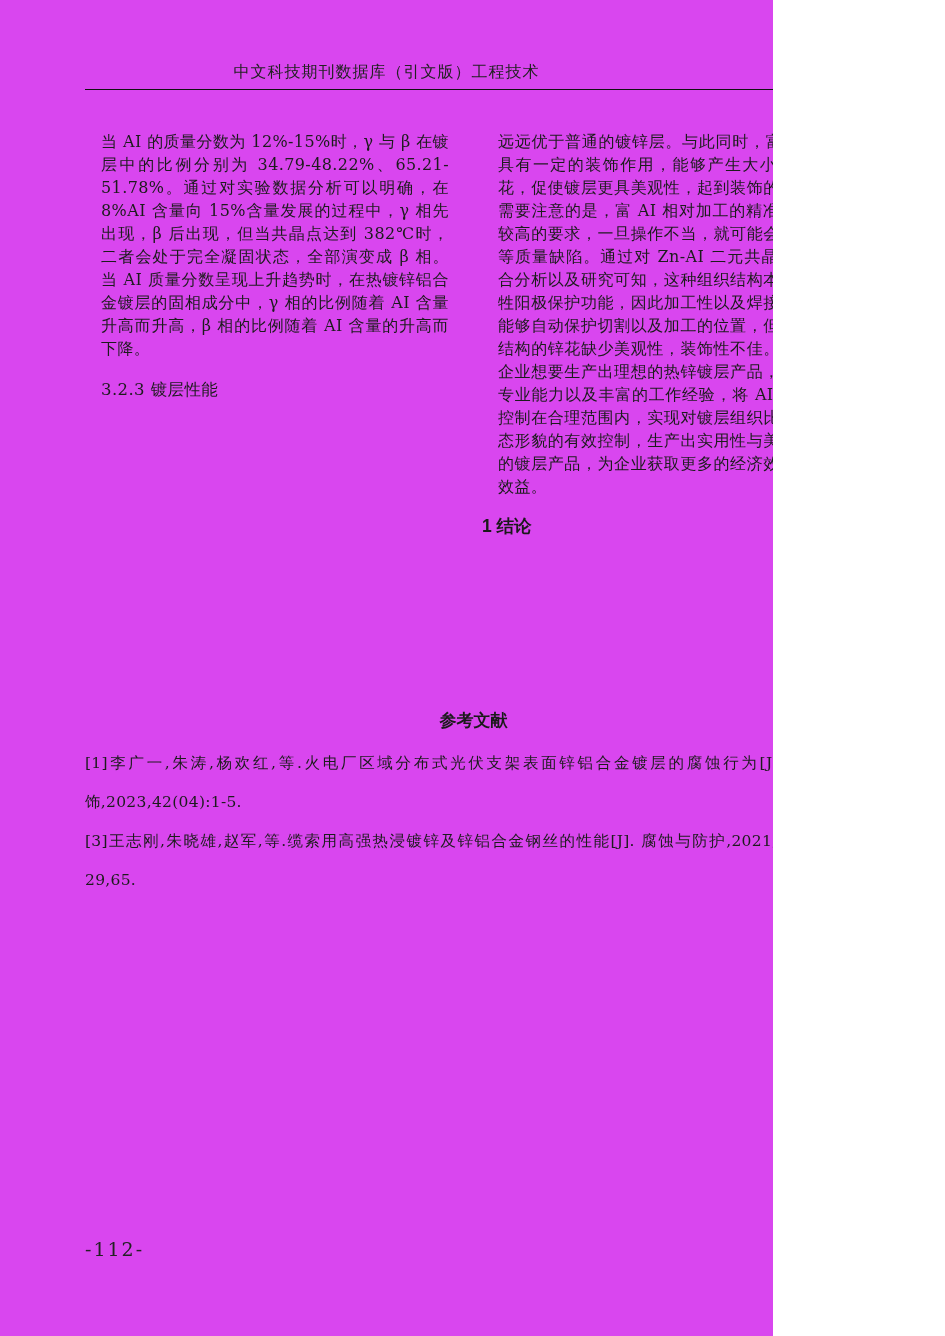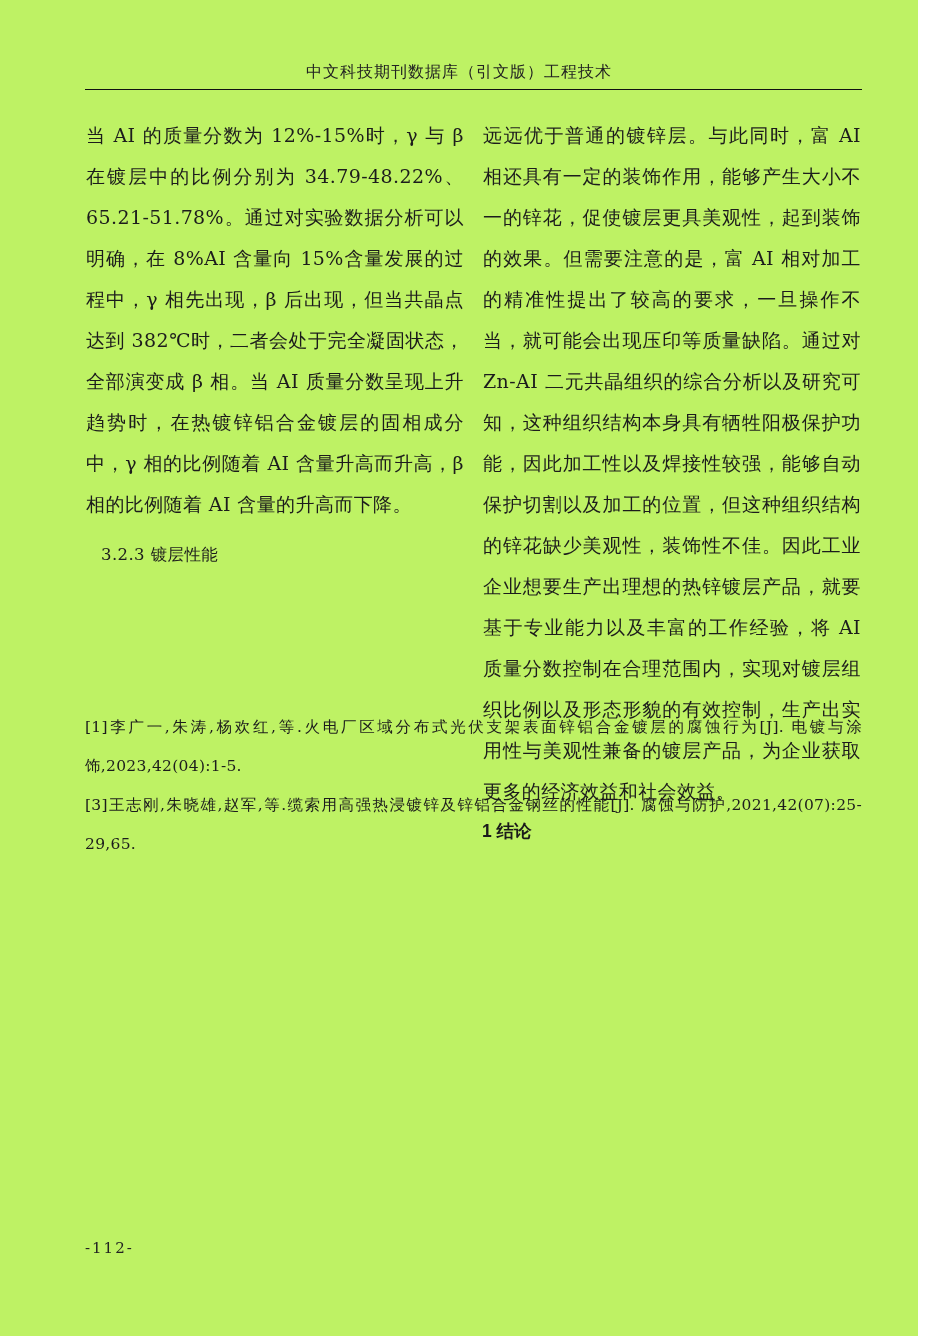--- a/index.html
+++ b/index.html
@@ -2,23 +2,23 @@
 <html><head>
 <meta charset="utf-8">
 <style>
   html, body {
     margin: 0;
     padding: 0;
     background: #ffffff;
   }
   .page {
     position: relative;
-    width: 918px;
+    width: 773px;
     height: 1336px;
-    background: #bef264;
+    background: #d946ef;
     font-family: "DejaVu Serif", "Liberation Serif", serif;
     color: #1c1c1c;
     overflow: hidden;
   }
   .journal-title {
     position: absolute;
     top: 62px;
     left: 0;
     width: 100%;
     text-align: center;
@@ -40,23 +40,23 @@
     left: 85px;
     width: 777px;
     display: flex;
     gap: 17px;
   }
   .col {
     width: 380px;
     flex: 0 0 380px;
   }
   .body-p {
-    margin: 1px;
-    font-size: 19px;
-    line-height: 41px;
+    margin: 16px;
+    font-size: 16px;
+    line-height: 23px;
     text-align: justify;
     letter-spacing: 0.4px;
   }
   .body-p.indent {
     text-indent: 2em;
   }
   .sub-heading {
     margin: 16px;
     font-size: 16.5px;
     line-height: 28.4px;
@@ -92,21 +92,21 @@
     line-height: 39px;
     text-align: justify;
     letter-spacing: 0.3px;
   }
   .footer {
     position: absolute;
     top: 1238px;
     left: 85px;
   }
   .page-number {
-    font-size: 15px;
+    font-size: 19px;
     letter-spacing: 2px;
     color: #222222;
   }
 </style>
 </head>
 <body>
 
 <div class="page">
 
   <div class="journal-title">中文科技期刊数据库（引文版）工程技术</div>
@@ -121,20 +121,21 @@
     </div>
 
     <div class="col">
       <p class="body-p">远远优于普通的镀锌层。与此同时，富 AI 相还具有一定的装饰作用，能够产生大小不一的锌花，促使镀层更具美观性，起到装饰的效果。但需要注意的是，富 AI 相对加工的精准性提出了较高的要求，一旦操作不当，就可能会出现压印等质量缺陷。通过对 Zn-AI 二元共晶组织的综合分析以及研究可知，这种组织结构本身具有牺牲阳极保护功能，因此加工性以及焊接性较强，能够自动保护切割以及加工的位置，但这种组织结构的锌花缺少美观性，装饰性不佳。因此工业企业想要生产出理想的热锌镀层产品，就要基于专业能力以及丰富的工作经验，将 AI 质量分数控制在合理范围内，实现对镀层组织比例以及形态形貌的有效控制，生产出实用性与美观性兼备的镀层产品，为企业获取更多的经济效益和社会效益。</p>
       <h2 class="section-heading">1 结论</h2>
     </div>
 
   </div>
 
   <div class="references">
+    <div class="ref-heading">参考文献</div>
     <p class="ref-item">[1]李广一,朱涛,杨欢红,等.火电厂区域分布式光伏支架表面锌铝合金镀层的腐蚀行为[J]. 电镀与涂饰,2023,42(04):1-5.</p>
     <p class="ref-item">[3]王志刚,朱晓雄,赵军,等.缆索用高强热浸镀锌及锌铝合金钢丝的性能[J]. 腐蚀与防护,2021,42(07):25-29,65.</p>
   </div>
 
   <div class="footer">
     <span class="page-number">-112-</span>
   </div>
 
 </div>
 

